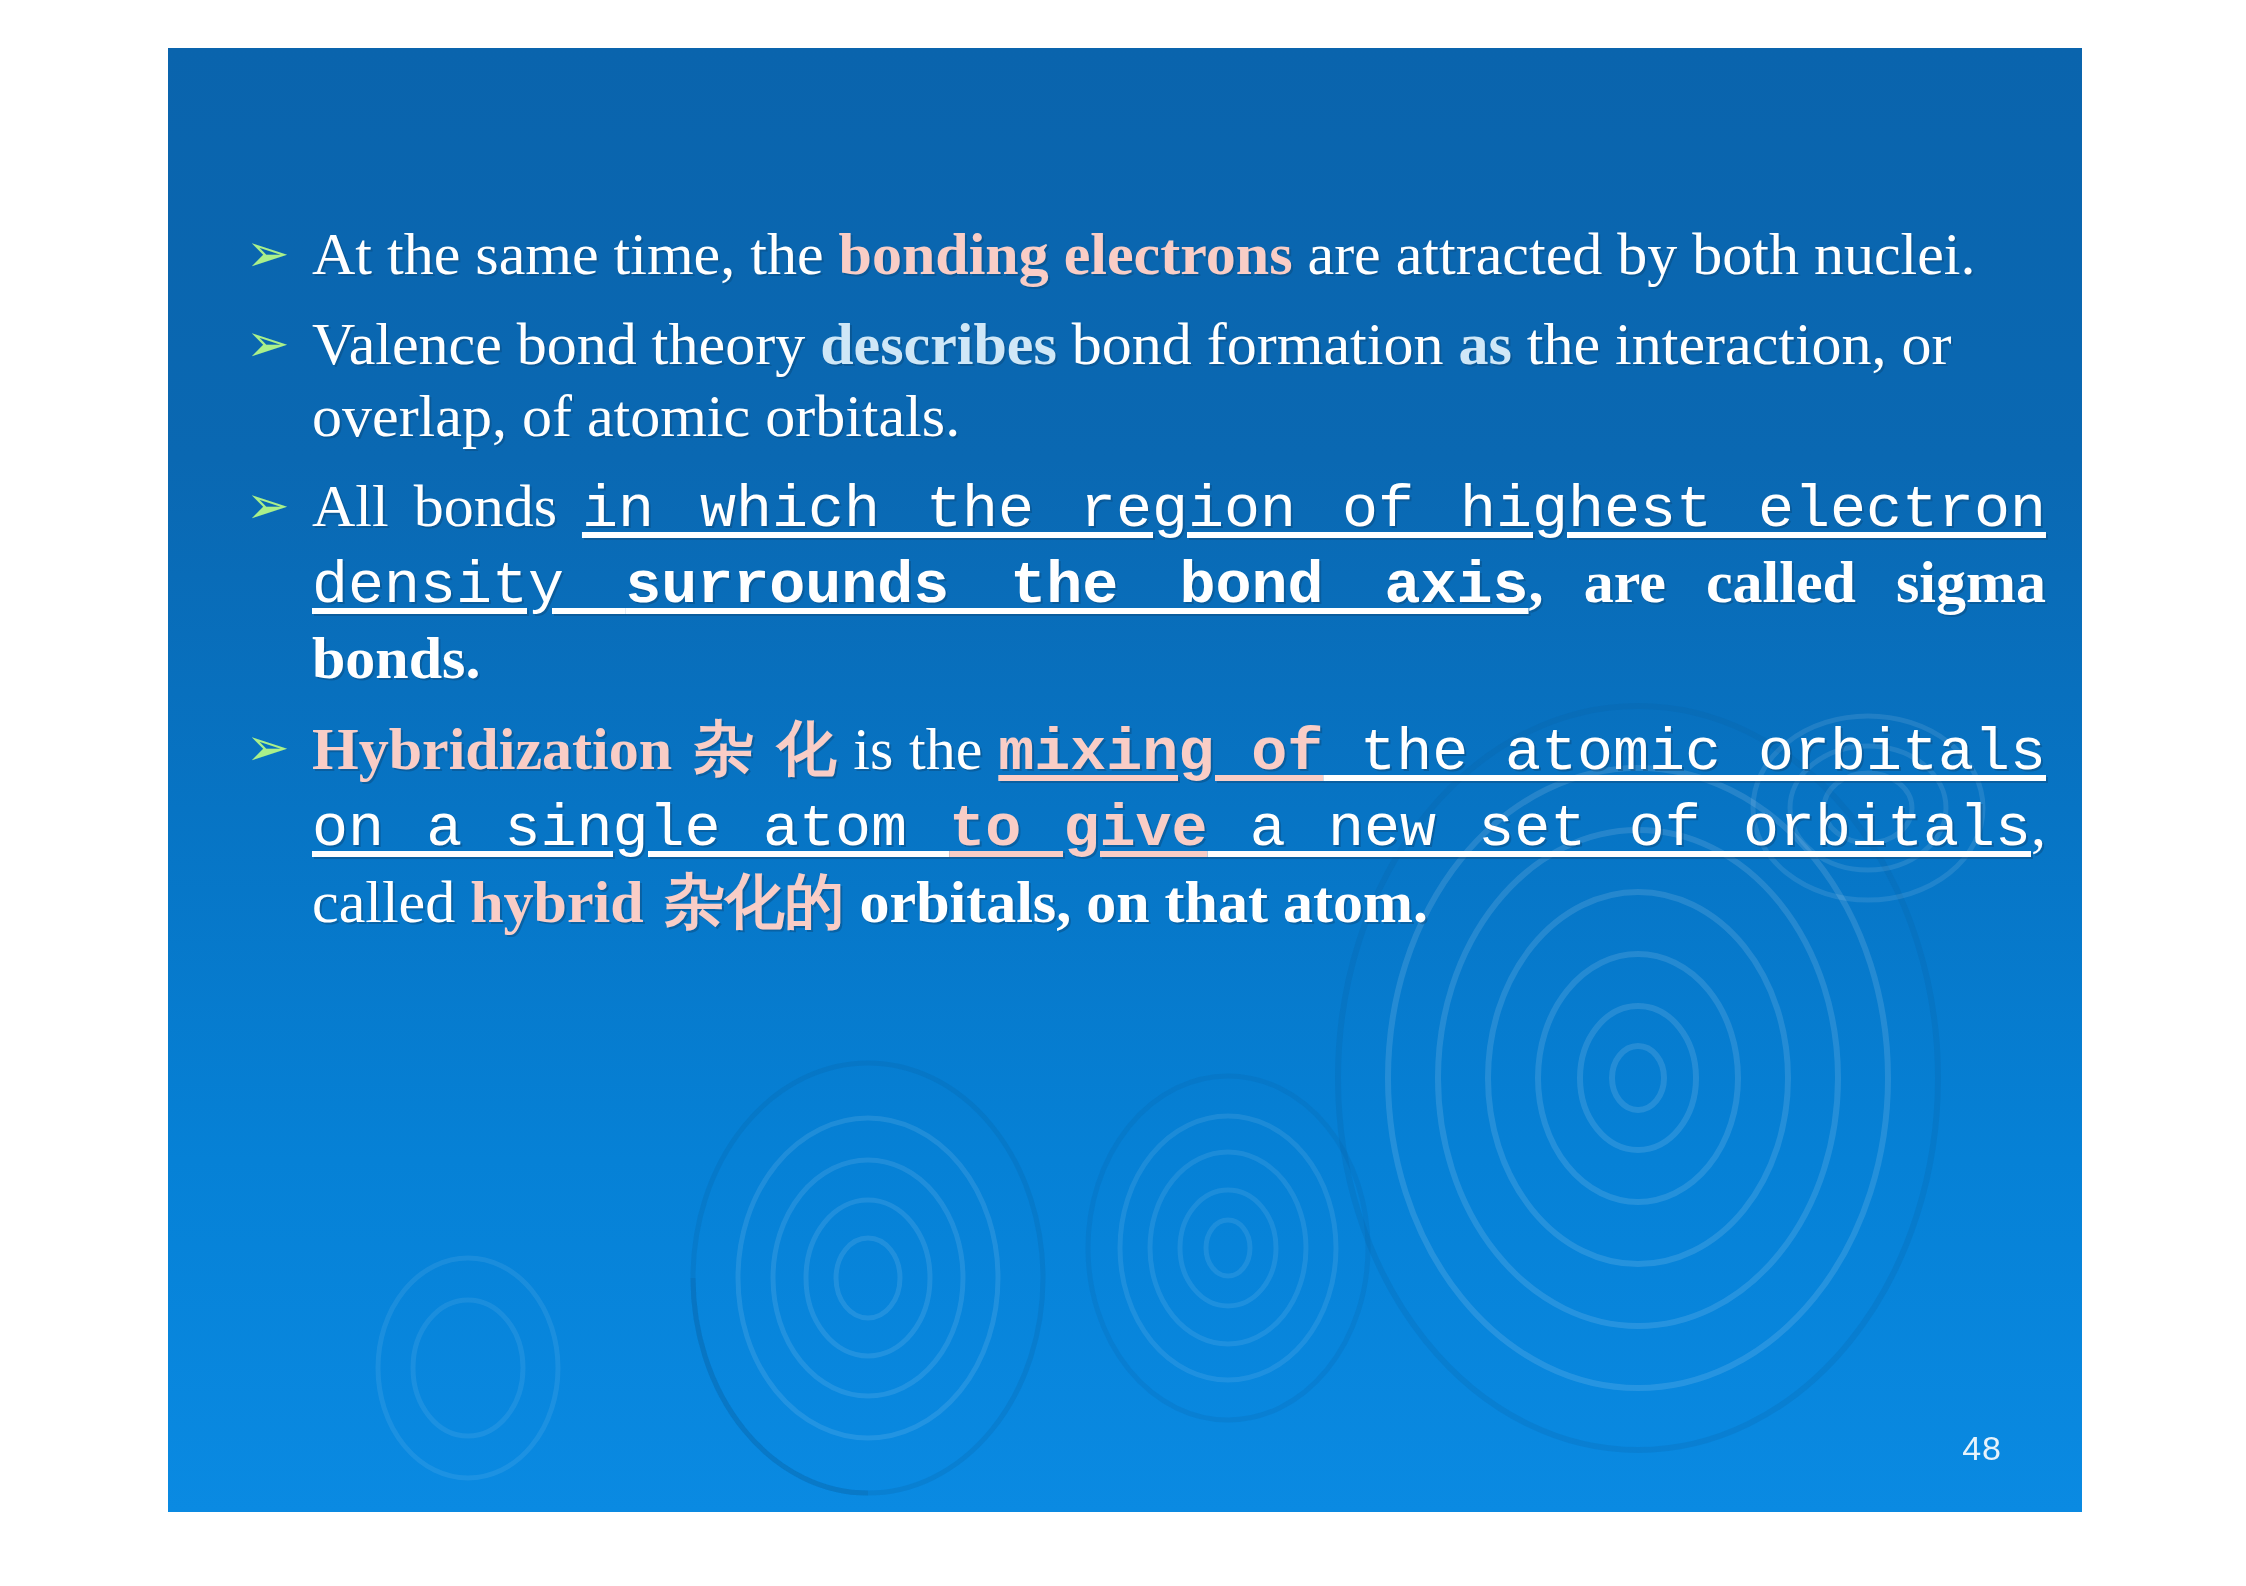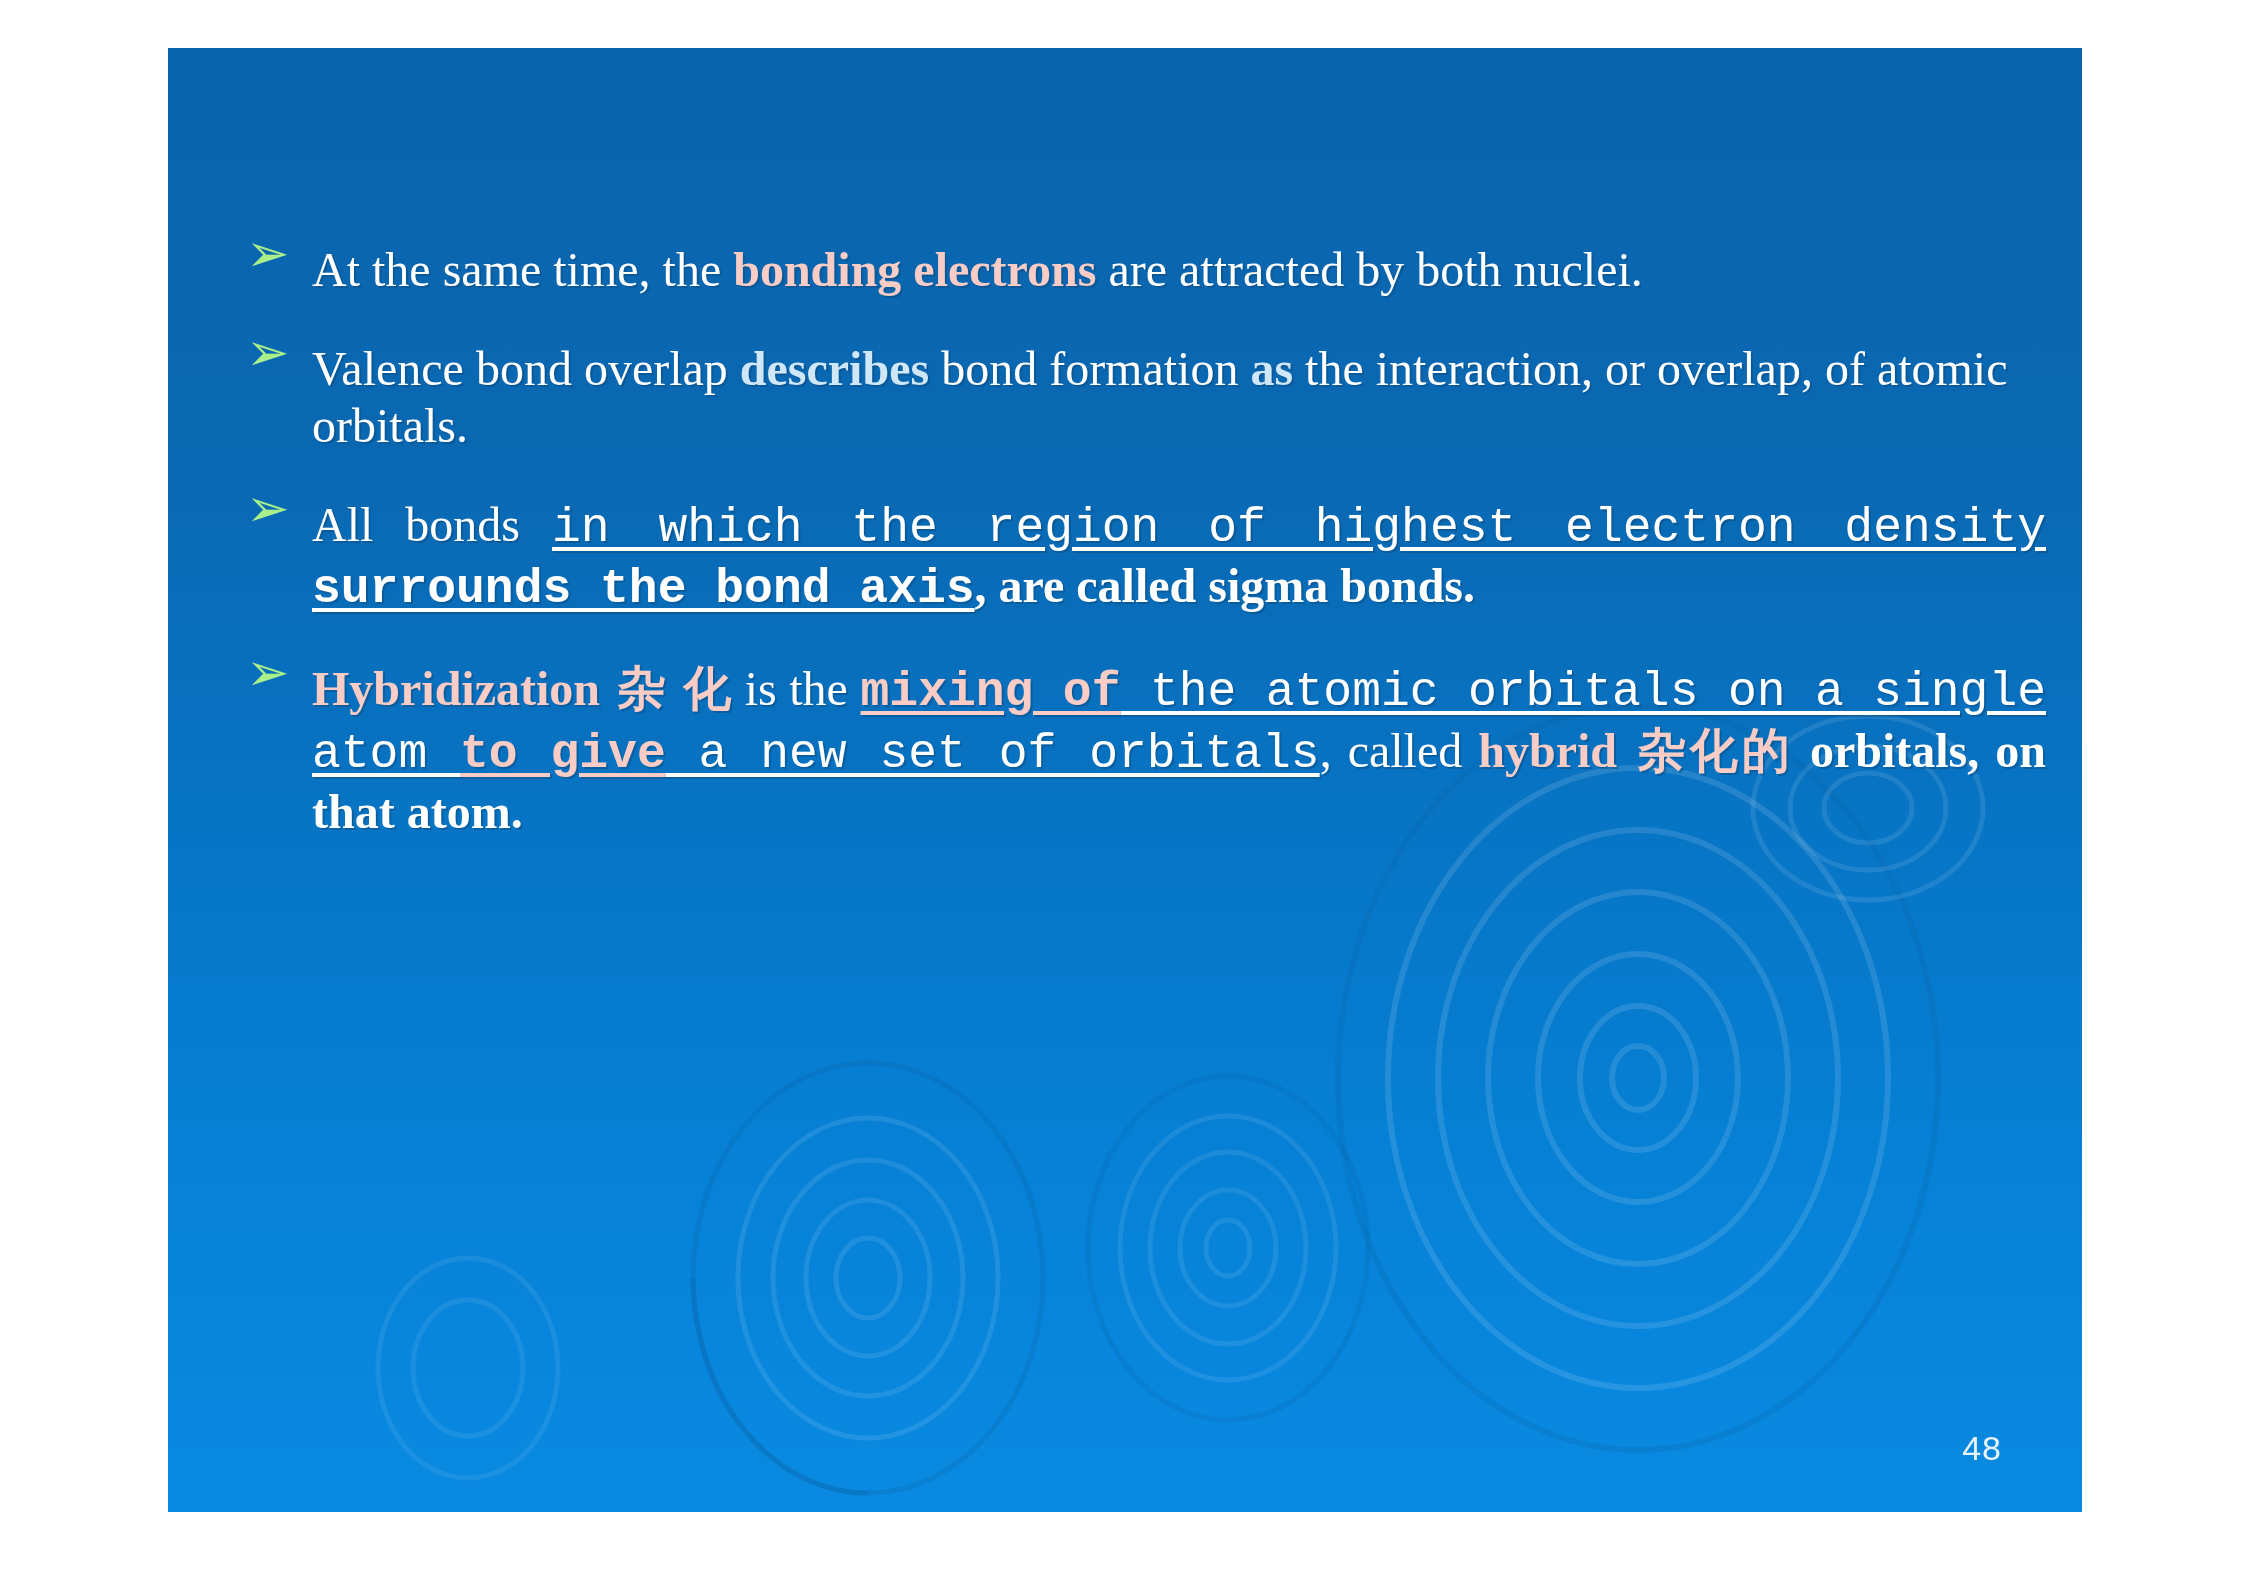--- a/index.html
+++ b/index.html
@@ -66,24 +66,23 @@
     font-size: 52px;
     line-height: 1.22;
     color: #aaf08a;
     text-align: left;
     padding-top: 4px;
     user-select: none;
   }
 
   .bullet-text {
     flex: 1 1 auto;
-    font-size: 48px;
+    font-size: 60px;
     line-height: 1.2;
     text-shadow: 2px 2px 0 rgba(10, 70, 120, 0.45);
-    margin-top: 23px;
   }
 
   .just { text-align: justify; text-justify: inter-word; }
   .just > span.lastline { display: inline; font-weight: bold; }
 
   
   .pink   { color: #f9cdc6; font-weight: bold; }
   .cyan   { color: #cfe7f7; font-weight: bold; }
   .wb     { color: #ffffff; font-weight: bold; }
   .u      { text-decoration: underline; text-underline-offset: 6px; font-family: Liberation Mono, monospace; }
@@ -159,21 +158,21 @@
       <div class="bullet-row">
         <div class="bullet-marker">➢</div>
         <div class="bullet-text">
           <span>At the same time, the </span><span class="pink">bonding electrons</span><span> are attracted by both nuclei.</span>
         </div>
       </div>
 
       <div class="bullet-row">
         <div class="bullet-marker">➢</div>
         <div class="bullet-text">
-          <span>Valence bond overlap </span><span class="cyan">describes</span><span> bond formation </span><span class="cyan">as</span><span> the interaction, or overlap, of atomic orbitals.</span>
+          <span>Valence bond theory </span><span class="cyan">describes</span><span> bond formation </span><span class="cyan">as</span><span> the interaction, or overlap, of atomic orbitals.</span>
         </div>
       </div>
 
       <div class="bullet-row">
         <div class="bullet-marker">➢</div>
         <div class="bullet-text just">
           <span>All bonds </span><span class="u">in which the region of highest electron density </span><span class="wb u">surrounds the bond axis</span><span class="lastline">, are called  sigma bonds.</span>
         </div>
       </div>
 

